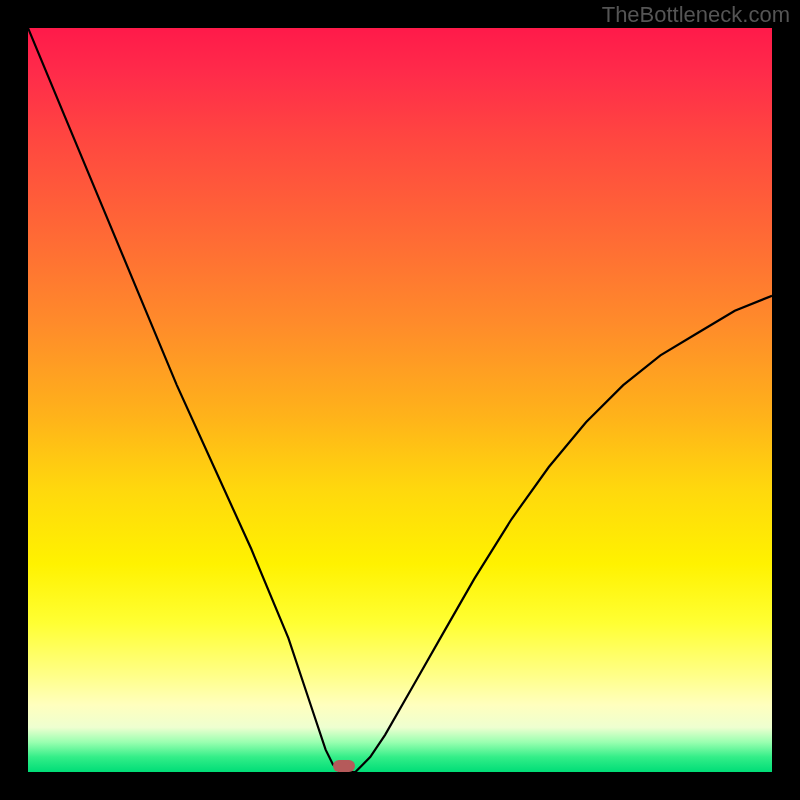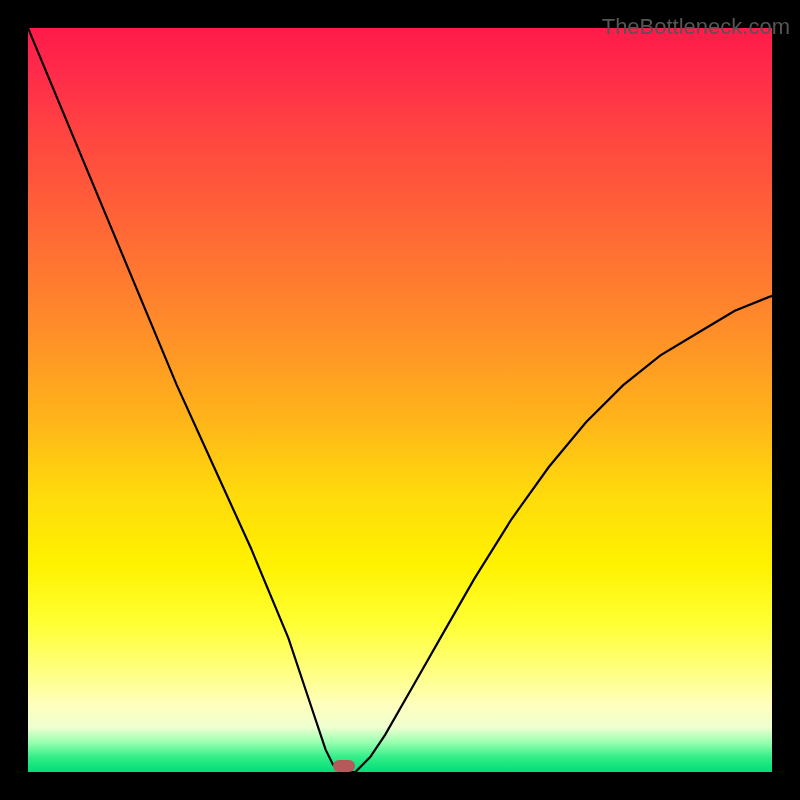--- a/index.html
+++ b/index.html
@@ -7,21 +7,21 @@
     padding: 0;
     width: 800px;
     height: 800px;
     background: #000;
     position: relative;
     overflow: hidden;
     font-family: Arial, Helvetica, sans-serif;
   }
   .watermark {
     position: absolute;
-    top: 14px;
+    top: 2px;
     right: 10px;
     color: #555;
     font-size: 22px;
     font-weight: 500;
     z-index: 10;
   }
   .plot-area {
     position: absolute;
     top: 28px;
     left: 28px;

